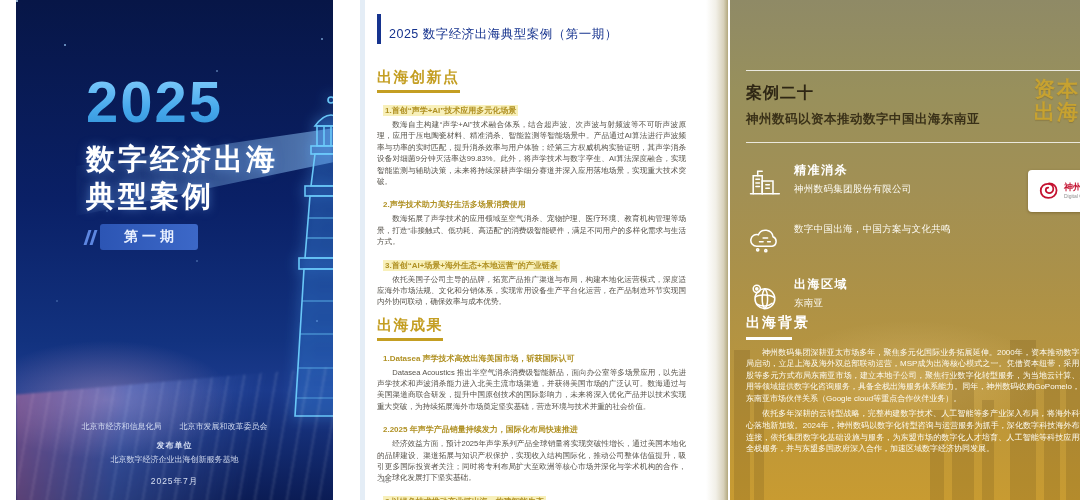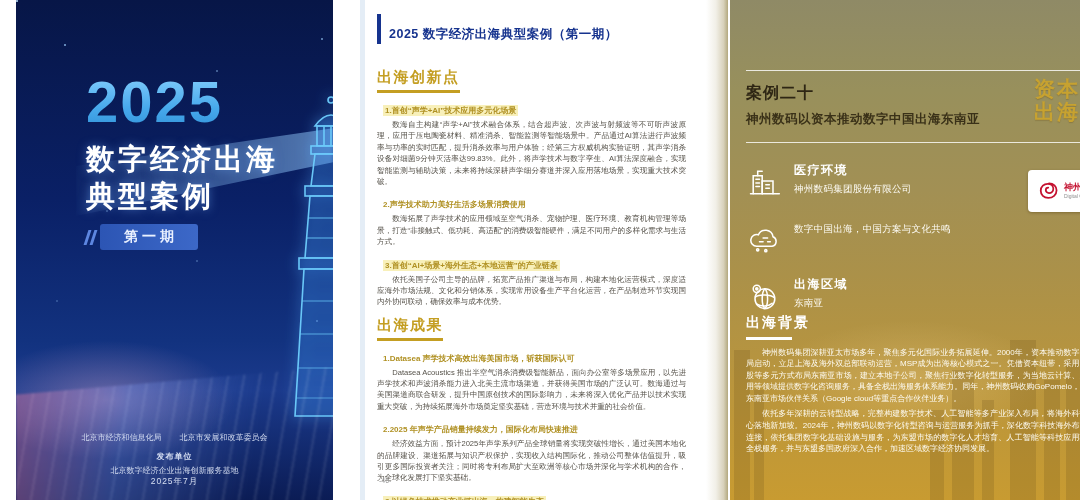--- a/index.html
+++ b/index.html
@@ -36,29 +36,29 @@
   .issue{position:absolute;left:70px;top:224px;display:flex;align-items:center;}
   .issue .bars{display:flex;gap:3px;margin-right:5px;}
   .issue .bars i{display:block;width:3px;height:15px;background:#5d86e0;transform:skewX(-18deg);}
   .issue .box{background:linear-gradient(90deg,#2c55b4,#3c68c8);border-radius:3px;color:#eaf1ff;
         font-size:14px;font-weight:bold;letter-spacing:4px;padding:4px 20px 4px 24px;}
   .cover-foot{position:absolute;left:0;bottom:6px;width:100%;text-align:center;color:#dfe7f8;}
   .cover-foot .lab{font-size:8px;font-weight:bold;letter-spacing:1px;opacity:.95;}
   .cover-foot .orgs{font-size:8px;margin-top:3px;opacity:.9;}
   .cover-foot .orgs span{margin:0 8px;}
   .cover-foot .one{font-size:8px;margin-top:3px;opacity:.9;}
-  .cover-foot .date{font-size:8.5px;margin-bottom:6px;opacity:.95;letter-spacing:1px;}
+  .cover-foot .date{font-size:8.5px;margin-top:11px;margin-bottom:6px;opacity:.95;letter-spacing:1px;}
   .m6{margin-top:8px;}
 
   
   .page{position:absolute;left:360px;top:0;width:346px;height:500px;background:#ffffff;
         border-left:5px solid #e4edf6;box-sizing:border-box;padding:0 20px 0 12px;}
   .page-head{display:flex;align-items:flex-end;margin-top:14px;}
   .page-head .bar{width:4px;height:30px;background:#16338e;margin-right:8px;}
-  .page-head .txt{font-size:12.5px;font-weight:bold;color:#16338e;letter-spacing:.5px;padding-bottom:1px;}
+  .page-head .txt{font-size:12.5px;font-weight:normal;color:#16338e;letter-spacing:.5px;padding-bottom:1px;}
   .sec-title{display:inline-block;color:#c49e22;font-size:15px;font-weight:bold;letter-spacing:1.5px;
         border-bottom:3px solid #c49e22;padding-bottom:3px;text-align:center;}
   .sec1{margin-top:24px;} .sec2{margin-top:8px;}
   .item{margin-top:6px;}
   .item .hd{font-size:8px;font-weight:bold;color:#b09124;margin-left:6px;}
   .item .hd.hl{background:#f8f0ba;display:inline;padding:1px 2px;}
   .item .bd{font-size:7.6px;line-height:1.5;color:#56524a;text-align:justify;text-indent:2em;margin-top:2px;}
   .pagenum{position:absolute;left:14px;bottom:16px;font-size:7px;color:#9a9a9a;}
 
   
@@ -227,21 +227,21 @@
         <span class="ic">
           <svg viewBox="0 0 40 40" width="36" height="36" fill="none" stroke="#ffffff" stroke-width="1.7" stroke-linecap="round">
             <path d="M8 33V13h10v20"></path>
               <path d="M13 13V8h5"></path>
               <path d="M18 33V19h12v14"></path>
             <path d="M22 23h4M22 27h4M11 17h4M11 21h4M11 25h4"></path>
               <path d="M5 33h32"></path>
           </svg>
         </span>
         <div>
-          <div class="lab">医疗环境</div>
+          <div class="lab">精准消杀</div>
           <div class="val">神州数码集团股份有限公司</div>
         </div>
       </div>
       <div class="row">
         <span class="ic">
           <svg viewBox="0 0 40 40" width="36" height="36" fill="none" stroke="#ffffff" stroke-width="1.7" stroke-linecap="round">
             <path d="M12 28a6.5 6.5 0 1 1 1.8-12.7A8.5 8.5 0 0 1 30 17.5 5.5 5.5 0 0 1 29 28H12z"></path>
             <path d="M15 23h4M24 23h3M19 19h5"></path>
               <circle cx="13" cy="32" r="1.2"></circle>
               <circle cx="22" cy="33" r="1.2"></circle>

